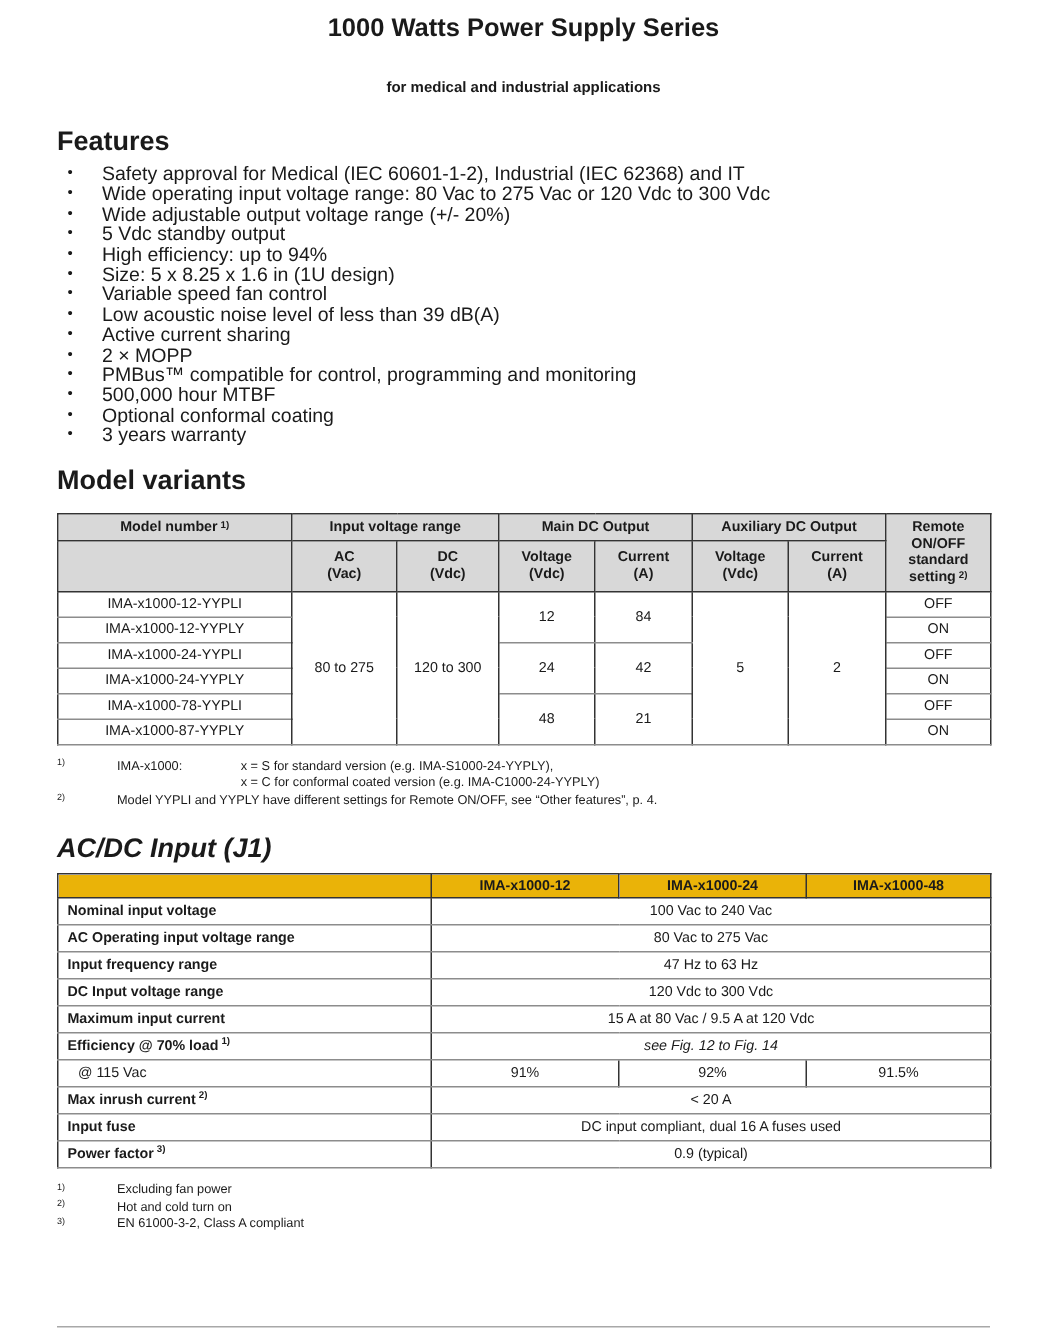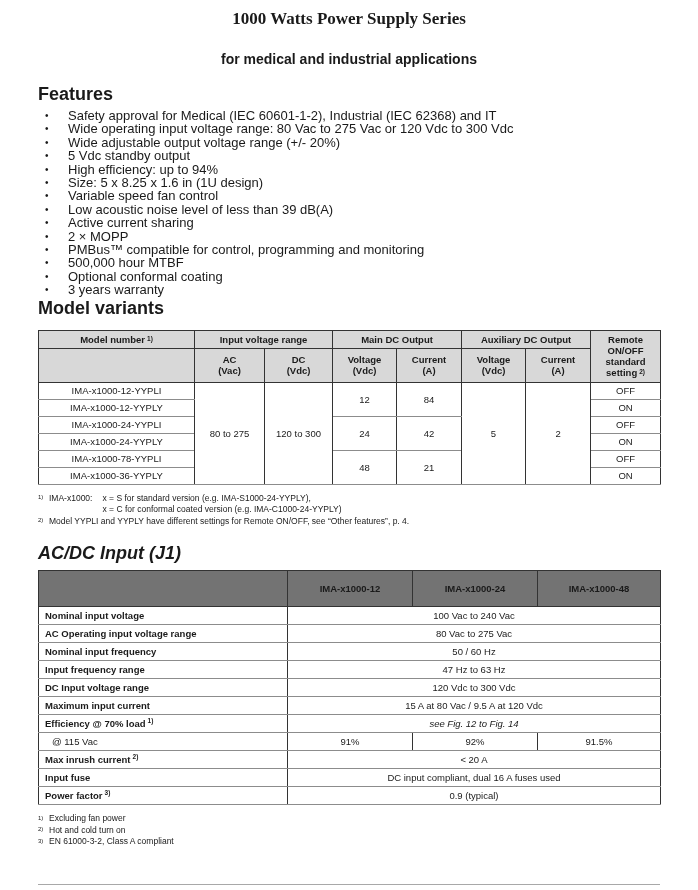--- a/index.html
+++ b/index.html
@@ -6,26 +6,26 @@
   html,body { background:#ffffff; }
   body {
     width:698px; height:890px;
     font-family:"Liberation Sans", sans-serif;
     color:#1a1a1a;
     position:relative;
     overflow:hidden;
   }
   .page { width:698px; height:890px; padding:0 38px; position:relative; }
 
-  .doc-title { text-align:center; font-size:17px; font-weight:bold; padding-top:9px; line-height:20px;font-family:Liberation Serif, serif; }
-  .doc-subtitle { text-align:center; font-size:14px; font-weight:bold; margin-top:23px; line-height:14px; }
+  .doc-title { text-align:center; font-size:17px; font-weight:bold; padding-top:9px; line-height:20px; }
+  .doc-subtitle { text-align:center; font-size:10px; font-weight:bold; margin-top:23px; line-height:14px; }
 
   .section-heading { font-size:18px; font-weight:bold; line-height:15px; }
   #features-heading { margin-top:21px; }
-  #mv-heading { margin-top:4px; }
+  #mv-heading { margin-top:16px; }
   #acdc-heading { margin-top:19px;font-style:italic; }
 
   ul.features { list-style:none; margin-top:7px; }
   ul.features li {
     font-size:13px; line-height:13.4px;
     padding-left:30px; position:relative;
   }
   ul.features li::before {
     content:"\2022";
     position:absolute; left:7px; top:0;
@@ -46,33 +46,33 @@
   .mv-table td {
     text-align:center; vertical-align:middle;
     border-left:1px solid #333333; border-right:1px solid #333333;
     border-top:1px solid #8c8c8c; border-bottom:1px solid #8c8c8c;
     height:17px; padding:1px 2px;
   }
   .unit { display:block; }
 
   
   .fn-block { margin-top:8px; }
-  .fn-row { display:flex; align-items:flex-start; font-size:8.5px; line-height:11.5px; }
+  .fn-row { display:flex; align-items:flex-start; font-size:8.5px; line-height:11.5px;gap:29px; }
   .fn-sup { font-size:6px; margin-right:5px; position:relative; top:-0.5px; min-width:6px; }
   .fn-label { margin-right:10px; white-space:nowrap; }
   .fn-lines div { line-height:11.5px; }
   .italic { }
 
   sup.cellmark { font-size:6.5px; vertical-align:top; position:relative; top:-1px; margin-left:2px; }
 
   
   .acdc-table { margin-top:9px; font-size:9.5px; border:1px solid #333333; }
   .acdc-table th {
-    background:#737373; font-weight:bold; text-align:center; vertical-align:middle;
-    border:1px solid #333333; height:36px; padding:1px 2px;
+    background:#eab308; font-weight:bold; text-align:center; vertical-align:middle;
+    border:1px solid #333333; height:16px; padding:1px 2px;
   }
   .acdc-table td {
     vertical-align:middle;
     border-left:1px solid #333333; border-right:1px solid #333333;
     border-top:1px solid #8c8c8c; border-bottom:1px solid #8c8c8c;
     height:18px; padding:1px 4px;
   }
   .acdc-table td.lbl { text-align:left; font-weight:bold; padding-left:6px; }
   .acdc-table td.sub { font-weight:normal; padding-left:13px; }
   .acdc-table td.val { text-align:center; }
@@ -165,21 +165,21 @@
         <td>IMA-x1000-24-YYPLY</td>
         <td>ON</td>
       </tr>
       <tr>
         <td>IMA-x1000-78-YYPLI</td>
         <td rowspan="2">48</td>
         <td rowspan="2">21</td>
         <td>OFF</td>
       </tr>
       <tr>
-        <td>IMA-x1000-36-YYPLY</td>
+        <td>IMA-x1000-87-YYPLY</td>
         <td>ON</td>
       </tr>
     </tbody>
   </table>
 
   <div class="fn-block">
     <div class="fn-row">
       <span class="fn-sup">1)</span>
       <span class="fn-label">IMA-x1000:</span>
       <div class="fn-lines">
@@ -213,24 +213,20 @@
     <tbody>
       <tr>
         <td class="lbl">Nominal input voltage</td>
         <td class="val" colspan="3">100 Vac to 240 Vac</td>
       </tr>
       <tr>
         <td class="lbl">AC Operating input voltage range</td>
         <td class="val" colspan="3">80 Vac to 275 Vac</td>
       </tr>
       <tr>
-        <td class="lbl">Nominal input frequency</td>
-        <td class="val" colspan="3">50 / 60 Hz</td>
-      </tr>
-      <tr>
         <td class="lbl">Input frequency range</td>
         <td class="val" colspan="3">47 Hz to 63 Hz</td>
       </tr>
       <tr>
         <td class="lbl">DC Input voltage range</td>
         <td class="val" colspan="3">120 Vdc to 300 Vdc</td>
       </tr>
       <tr>
         <td class="lbl">Maximum input current</td>
         <td class="val" colspan="3">15 A at 80 Vac / 9.5 A at 120 Vdc</td>

